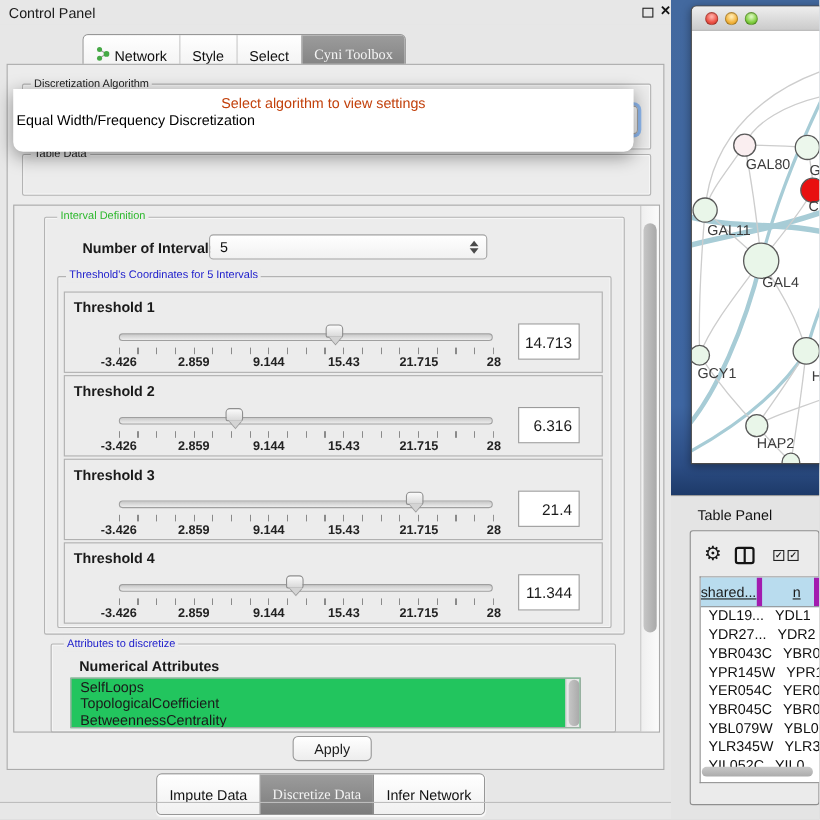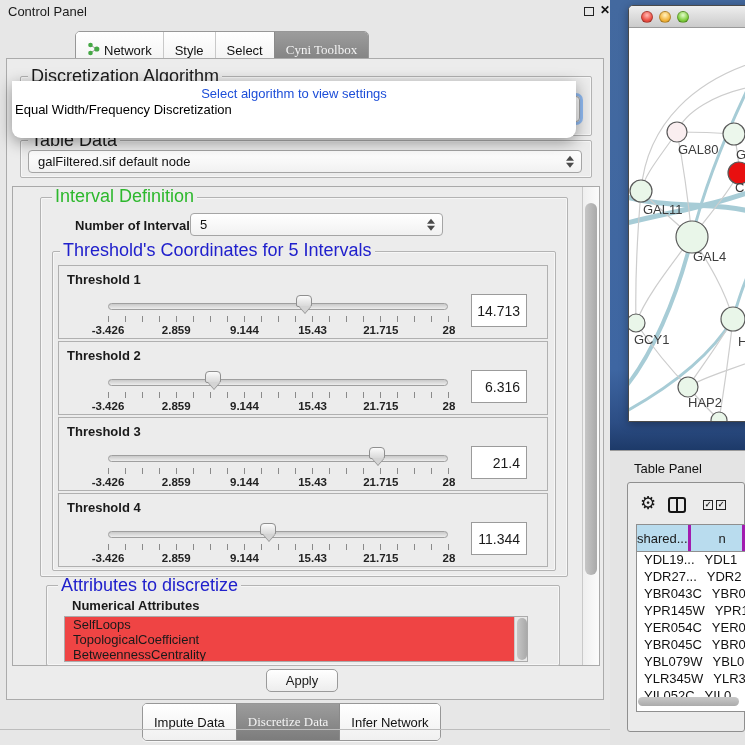--- a/index.html
+++ b/index.html
@@ -22,35 +22,35 @@
   .seg:first-child { border-left:none; }
   .seg.sel { background:linear-gradient(#9c9c9c,#7c7c7c); color:#f4f4f4; border-left-color:#8a8a8a;font-family:Liberation Serif, serif; }
   .seg.sel + .seg { border-left-color:#8a8a8a; }
   #top-tabs { left:75px; top:31px; }
   #bottom-tabs { left:142px; top:703px; }
 
   .content-box { left:6px; top:58px; width:598px; height:642px; border:1px solid #ababab; background:#ececec; }
 
   .groupbox { position:absolute; border:1px solid #b3b3b3; border-radius:2px;
               box-shadow:inset 0 0 0 1px rgba(255,255,255,.55); }
-  .grouptitle { position:absolute; background:#ececec; padding:0 3px; font-size:18px; line-height:13px; }
+  .grouptitle { position:absolute; background:#ececec; padding:0 3px; font-size:10px; line-height:13px; }
 
   
   .combo { position:absolute; background:linear-gradient(#ffffff,#f1f1f1); border:1px solid #a5a5a5;
            border-radius:4px; font-size:13px; display:flex; align-items:center; padding-left:9px; color:#111; }
   .stepper { position:absolute; right:7px; top:50%; transform:translateY(-50%); width:9px; }
   .stepper i { display:block; width:0; height:0; border-left:4px solid transparent; border-right:4px solid transparent; margin:1.5px auto; }
   .stepper .up { border-bottom:5px solid #4a4a4a; }
   .stepper .dn { border-top:5px solid #4a4a4a; }
   .focusring { box-shadow:0 0 0 3px rgba(96,160,245,.65); }
 
   
   .popup { left:12px; top:81px; width:564px; height:57px; background:#ffffff;
            border-radius:0 0 9px 9px; box-shadow:0 4px 16px rgba(0,0,0,.4); z-index:20; overflow:hidden; }
-  .popup-hint { text-align:center; color:#1d4ed8; font-size:13px; padding-top:5px; }
+  .popup-hint { text-align:center; color:#c2410c; font-size:13px; padding-top:5px; }
   .popup-opt { font-size:13px; padding:1px 0 1px 3px; color:#000; }
   .popup-opt.bold { font-weight:bold; }
 
   
   .scrollpanel { left:12px; top:186px; width:588px; height:480px; border:1px solid #a9a9a9; background:#ececec; overflow:hidden; }
   .vtrack { position:absolute; background:linear-gradient(to right,#efefef,#fbfbfb); border-left:1px solid #c9c9c9; }
   .vthumb { position:absolute; border-radius:6px; background:linear-gradient(to right,#c6c6c6,#a9a9a9); }
 
   .title-green { color:#2db82d; }
   .title-blue { color:#2020cc; }
@@ -67,21 +67,21 @@
                 border-left:6px solid transparent; border-right:6px solid transparent; border-top:7px solid #d4d4d4;
                 filter:drop-shadow(0 1px 0 #8f8f8f); }
   .thr-ticks { position:absolute; left:49px; top:50px; width:341px; height:6px;
                background:repeating-linear-gradient(to right,#8a8a8a 0 1px,transparent 1px 17px); }
   .thr-scale { position:absolute; left:49px; top:58px; width:341px; height:13px; font-size:11.5px; font-weight:bold; color:#222; }
   .thr-scale span { position:absolute; transform:translateX(-50%); white-space:nowrap; }
   .val-box { position:absolute; left:412px; top:28px; width:56px; height:33px; background:#fff; border:1px solid #9b9b9b;
              font-size:14px; display:flex; align-items:center; justify-content:flex-end; padding-right:6px; }
 
   
-  .attr-list { position:absolute; left:64px; top:616px; width:464px; height:46px; background:#ef4444;
+  .attr-list { position:absolute; left:64px; top:616px; width:464px; height:46px; background:#22c55e;
                border:1px solid #ababab; overflow:hidden; font-size:13px; }
   .attr-item { padding:1px 0 0 8px; line-height:14px; }
 
   .apply-btn { left:266px; top:669px; width:72px; height:23px; border:1px solid #9a9a9a; border-radius:5px;
                background:linear-gradient(#ffffff,#ededed); font-size:13px; display:flex; align-items:center; justify-content:center; }
 
   
   .desktop { left:610px; top:0; width:135px; height:450px;
              background:linear-gradient(180deg,#43699f 0%,#3e66a2 82%,#2c4d84 94%,#1d3a69 100%); }
   .net-window { left:628px; top:5px; width:130px; height:417px; border:1px solid #4a4a4a; border-radius:5px 5px 0 0;
@@ -98,21 +98,21 @@
   .tp-region { left:610px; top:450px; width:135px; height:295px; background:#e4e4e4; border-top:1px solid #9a9a9a; }
   .tp-title { left:634px; top:461px; font-size:13px; color:#111; }
   .tp-panel { left:627px; top:482px; width:118px; height:250px; border:1px solid #8f8f8f; border-radius:3px; background:#ebebeb; }
   .gear { left:640px; top:494px; font-size:18px; line-height:18px; color:#181818; }
   .split-icon { left:668px; top:497px; width:18px; height:16px; border:2px solid #141414; border-radius:3px; }
   .split-icon::after { content:""; position:absolute; left:6px; top:0; width:2px; height:12px; background:#141414; }
   .cbx { position:absolute; top:500px; width:10px; height:10px; border:1.5px solid #222; font-size:8px; line-height:8px;
          text-align:center; color:#222; font-weight:bold; }
   .tbl { left:636px; top:524px; width:109px; height:188px; background:#fff; border:1px solid #8f8f8f; border-right:none; overflow:hidden; }
   .tbl-header { display:flex; height:27px; border-bottom:1px solid #8f8f8f; background:#b9dcee; font-size:13px; }
-  .th-cell { display:flex; align-items:center; border-right:3px solid #a21caf; background:#b9dcee; height:100%; }
+  .th-cell { display:flex; align-items:center; border-right:5px solid #a21caf; background:#b9dcee; height:100%;text-decoration:underline; }
   .th-c1 { width:70px; justify-content:center; }
   .th-c2 { width:120px; padding-left:28px; }
   .trow { display:flex; height:17px; font-size:13px; color:#111; }
   .td-c1 { width:70px; padding-left:7px; }
   .td-c2 { width:120px; padding-left:10px; }
   .hscroll { left:638px; top:697px; width:101px; height:9px; border-radius:5px; background:linear-gradient(#c9c9c9,#ababab); }
 
   .cp-bottom-line { left:0; top:729px; width:610px; height:1px; background:#bdbdbd; }
 </style>
 </head>
@@ -159,27 +159,20 @@
       </span>
   </div>
 
   <div class="abs popup">
     <div class="popup-hint">Select algorithm to view settings</div>
     <div class="popup-opt">Equal Width/Frequency Discretization</div>
   </div>
 
   <div class="groupbox" style="left:20px; top:140px; width:572px; height:38px;"></div>
   <div class="grouptitle abs" style="left:28px; top:134px;">Table Data</div>
-  <div class="combo" style="left:28px; top:150px; width:554px; height:23px;">
-    <span>galFiltered.sif default node</span>
-    <span class="stepper">
-        <i class="up"></i>
-        <i class="dn"></i>
-      </span>
-  </div>
 
   <div class="abs scrollpanel">
     <div class="vtrack" style="right:0; top:0; width:17px; height:478px;">
       <div class="vthumb" style="left:2px; top:16px; width:12px; height:372px;"></div>
     </div>
   </div>
 
   <div class="groupbox" style="left:40px; top:197px; width:528px; height:380px;"></div>
   <div class="grouptitle abs title-green" style="left:52px; top:190px;">Interval Definition</div>
 

